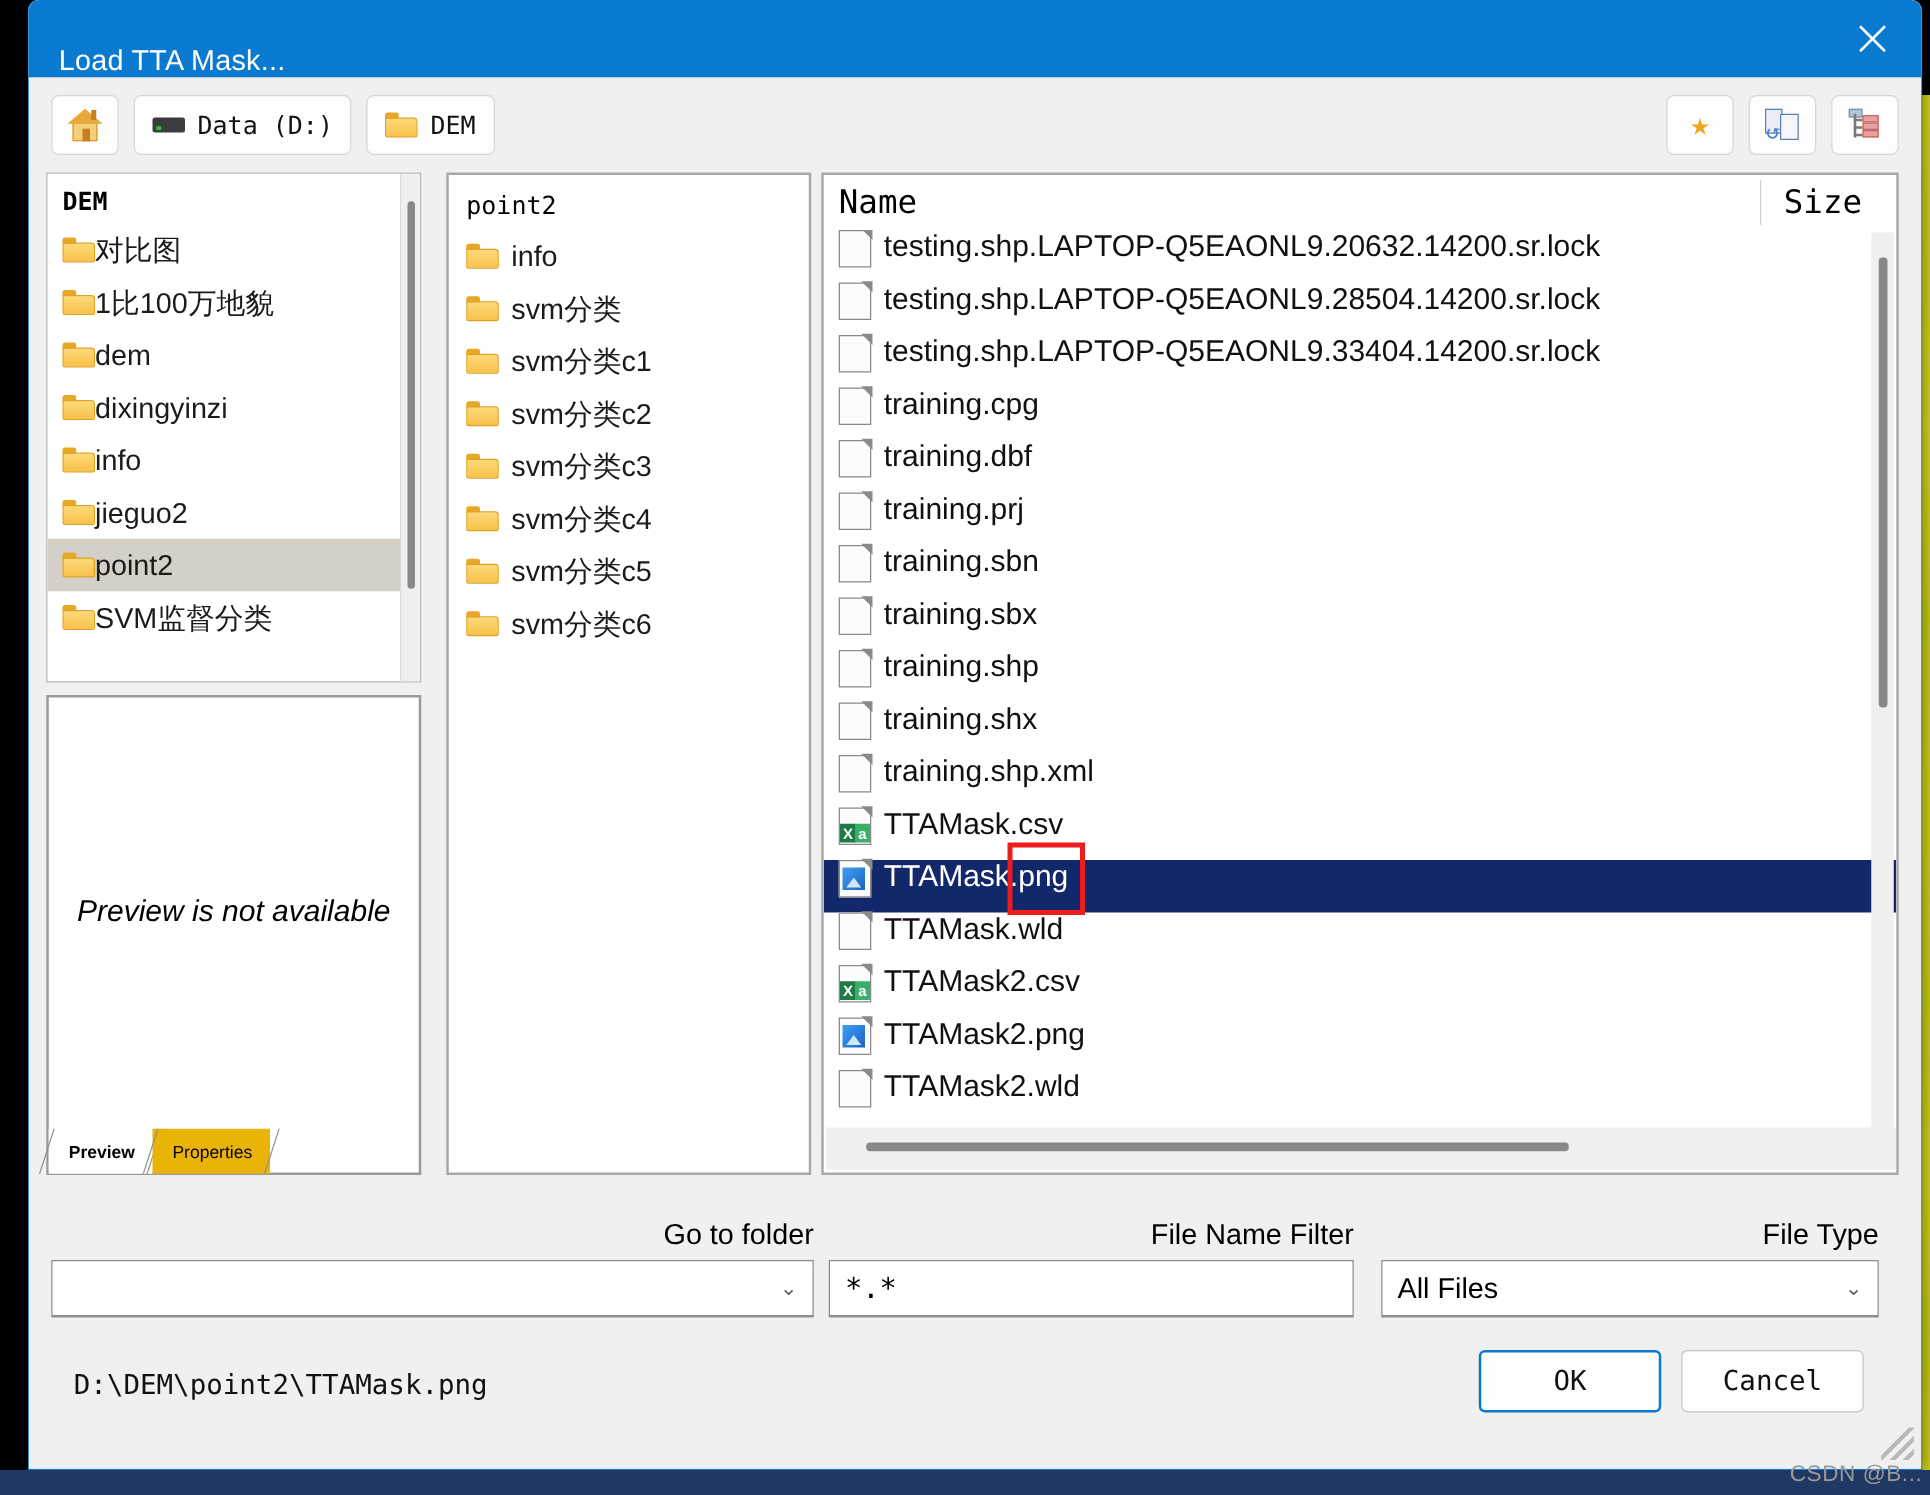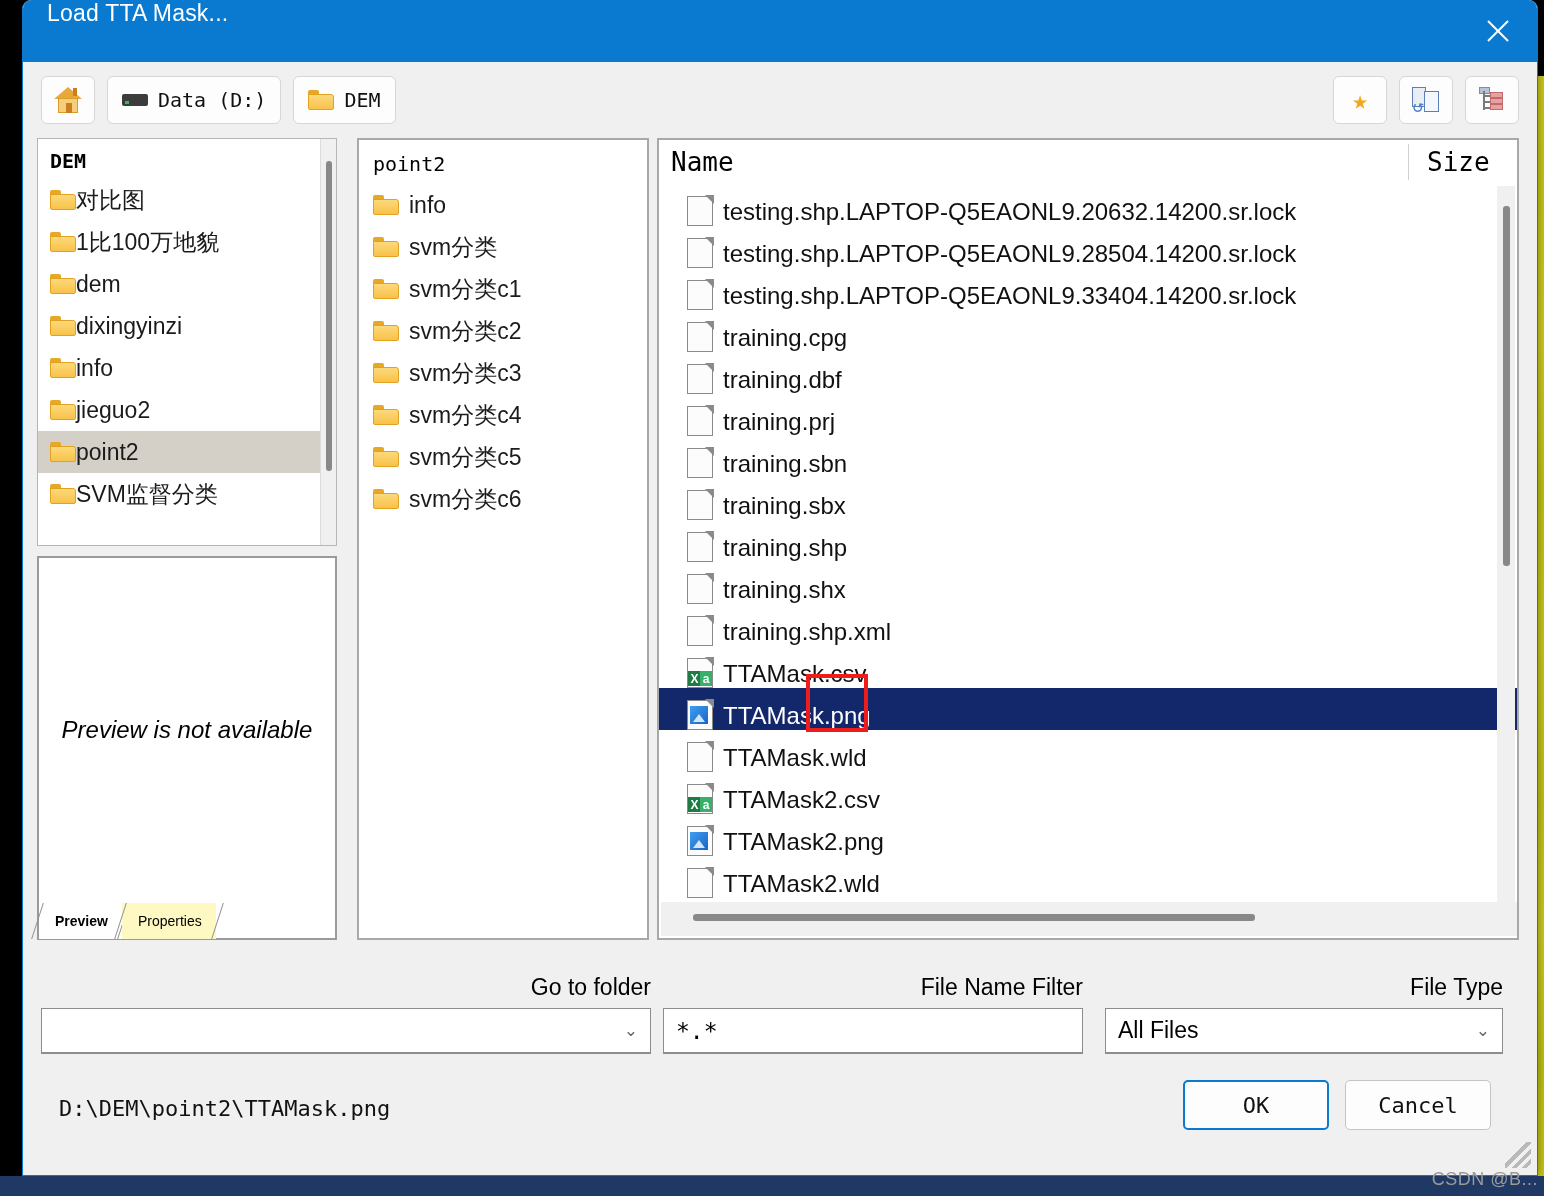--- a/index.html
+++ b/index.html
@@ -42,21 +42,21 @@
     box-shadow: 0 2px 14px rgba(0,0,0,0.45);
     overflow: hidden;
   }
 
   
   #titlebar {
     position: relative;
     height: 62px;
     background: #0a7ad0;
     border-radius: 8px 8px 0 0;
-    display: flex; align-items: flex-start;
+    display: flex; align-items: flex-end;
   }
   #title-text {
     color: #ffffff;
     font-size: 23px;
     margin-left: 24px;
     letter-spacing: 0.2px;
     white-space: nowrap;
   }
   #close-btn {
     position: absolute; right: 0; top: 0;
@@ -223,21 +223,21 @@
   }
   .ptab.active { font-weight: 700; background: #ffffff; }
   .ptab .slash-l {
     position: absolute; left: -2px; bottom: 0; width: 14px; height: 36px;
     border-left: 1px solid #8f8f8f; transform: skewX(-18deg);
   }
   .ptab .slash-r {
     position: absolute; right: -2px; bottom: 0; width: 14px; height: 36px;
     border-right: 1px solid #8f8f8f; transform: skewX(-18deg);
   }
-  .ptab.inactive { background: #fef9c3; }
+  .ptab.inactive { background: #eab308; }
 
   
   #mid-panel {
     position: absolute; left: 334px; top: 0px;
     width: 292px; height: 802px;
     background: #fff; border: 2px solid #a8a8a8;
     overflow: hidden;
   }
   .mid-root {
     font-family: "DejaVu Sans Mono", monospace;
@@ -271,22 +271,22 @@
     width: 1px; height: 36px; background: #d0d0d0;
   }
   #file-header .h-size { width: 108px; padding-left: 18px; }
   #file-rows {
     position: relative;
     height: 722px;
     background: #fff;
     overflow: hidden;
   }
   .file-row {
-    display: flex; align-items: flex-end; gap: 10px;
-    height: 42px; padding-left: 28px;
+    display: flex; align-items: flex-start; gap: 10px;
+    height: 42px; padding-left: 12px;
     font-size: 24px; color: #111;
     cursor: pointer;
     white-space: nowrap;
   }
   .file-row.selected { background: #13276b; color: #fff; }
 
   
   .fic { width: 26px; height: 30px; position: relative; flex: none; }
   .fic .sheet {
     position: absolute; inset: 0;

